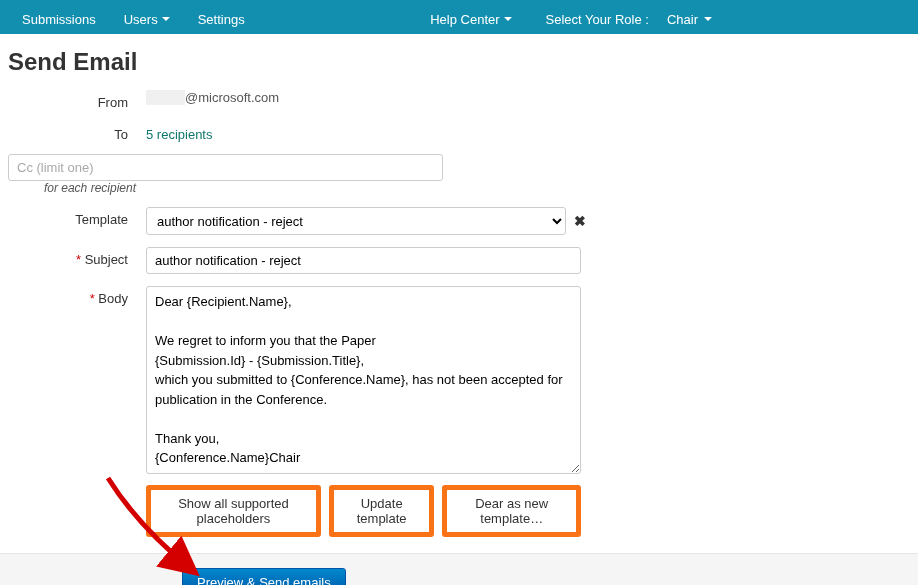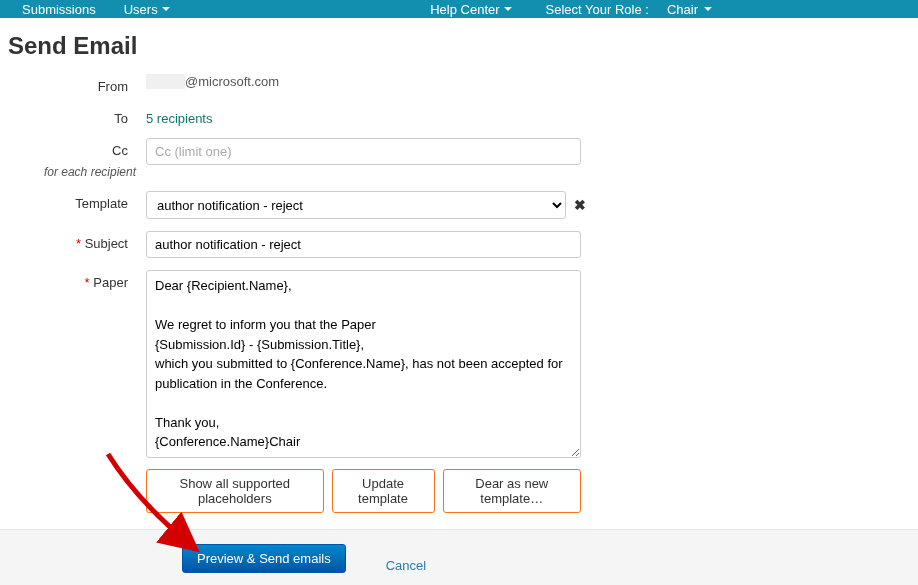--- a/index.html
+++ b/index.html
@@ -1,18 +1,18 @@
 <!DOCTYPE html>
 <html><head>
   <meta charset="utf-8">
   <style>
     * { box-sizing: border-box; margin: 0; padding: 0; }
     body { font-family: "Segoe UI", Arial, sans-serif; font-size: 13px; color: #333; background: #fff; width: 918px; }
     
-    .navbar { background: #128fae; height: 18px; display: flex; align-items: center; padding: 0 8px; }
+    .navbar { background: #128fae; height: 34px; display: flex; align-items: flex-end; padding: 0 8px; }
     .navbar-left { display: flex; align-items: center; }
     .navbar-right { margin-left: auto; display: flex; align-items: center; gap: 0; }
     .nav-item { color: #fff; padding: 0 14px; cursor: pointer; font-size: 13px; display: flex; align-items: center; height: 30px; }
     .nav-item .caret { margin-left: 4px; }
     .nav-label { color: #fff; padding: 0 10px 0 20px; font-size: 13px; }
     .nav-chair { color: #fff; padding: 0 8px; cursor: pointer; display: flex; align-items: center; }
     .nav-spacer { width: 80px; }
     .nav-spacer2 { width: 110px; }
     .caret { display: inline-block; width: 0; height: 0; border-left: 4px solid transparent; border-right: 4px solid transparent; border-top: 4px solid #fff; vertical-align: middle; }
     
@@ -33,39 +33,40 @@
     input[type="text"]::placeholder { color: #aaa; }
     .cc-input { width: 180px; }
     
     .select-wrapper { display: flex; align-items: center; }
     select { border: 1px solid #ccc; border-radius: 3px; padding: 4px 6px; font-size: 13px; width: 420px; height: 28px; background: #fff; }
     .remove-template { margin-left: 8px; font-weight: bold; cursor: pointer; font-size: 14px; }
     
     textarea { resize: both; height: 188px; line-height: 1.5; }
     
     .button-row { margin-top: 8px; display: flex; gap: 8px; }
-    .btn { background: #fff; border: 1px solid #f97316; border-radius: 3px; padding: 6px 12px; font-size: 13px; cursor: pointer; color: #333; }
+    .btn { background: #fff; border: 5px solid #f97316; border-radius: 3px; padding: 6px 12px; font-size: 13px; cursor: pointer; color: #333; }
     
     .footer-bar { background: #f5f5f5; border-top: 1px solid #e5e5e5; padding: 14px 0; margin-top: 16px; position: relative; }
     .footer-inner { margin-left: 182px; display: flex; align-items: flex-end; gap: 40px; }
     .btn-primary { background: #006dcc; background: linear-gradient(#08c, #0055a8); color: #fff; border: 1px solid #0055a8; border-radius: 3px; padding: 6px 14px; font-size: 13px; cursor: pointer; font-weight: normal; }
     .cancel-link { color: #2a7bad; cursor: pointer; }
     
     .arrow-overlay { position: absolute; left: 98px; top: -88px; pointer-events: none; }
   </style>
 </head>
 <body>
 
 <div class="navbar">
   <div class="navbar-left">
     <div class="nav-item">Submissions</div>
     <div class="nav-item">
       <span>Users</span>
       <span class="caret"></span>
     </div>
+    <div class="nav-item">Settings</div>
   </div>
   <div class="navbar-right">
     <div class="nav-item">
       <span>Help Center</span>
       <span class="caret"></span>
     </div>
     <div class="nav-label">Select Your Role :</div>
     <div class="nav-chair">
       <span>Chair</span>
       <span class="caret" style="margin-left:6px;"></span>
@@ -89,21 +90,20 @@
   </div>
 
   <div class="form-row">
     <div class="form-label">To</div>
     <div class="form-field">
       <span class="link-text">5 recipients</span>
     </div>
   </div>
 
   <div class="form-row" style="margin-bottom:4px;">
-    <div class="form-label">Cc</div>
     <div class="form-field">
       <input type="text" class="cc-input" placeholder="Cc (limit one)" style="">
     </div>
   </div>
   <div class="form-row" style="margin-top:-4px;">
     <div class="form-sublabel">for each recipient</div>
   </div>
 
   <div class="form-row">
     <div class="form-label">Template</div>
@@ -116,21 +116,21 @@
   </div>
 
   <div class="form-row">
     <div class="form-label"><span class="req">*</span> <span>Subject</span></div>
     <div class="form-field-wide">
       <input type="text" value="author notification - reject" style="">
     </div>
   </div>
 
   <div class="form-row">
-    <div class="form-label"><span class="req">*</span> <span>Paper</span></div>
+    <div class="form-label"><span class="req">*</span> <span>Body</span></div>
     <div class="form-field-wide">
       <textarea style="">Dear {Recipient.Name},
 
 We regret to inform you that the Paper
 {Submission.Id} - {Submission.Title},
 which you submitted to {Conference.Name}, has not been accepted for publication in the Conference.
 
 Thank you,
 {Conference.Name}Chair</textarea>
       <div class="button-row">

